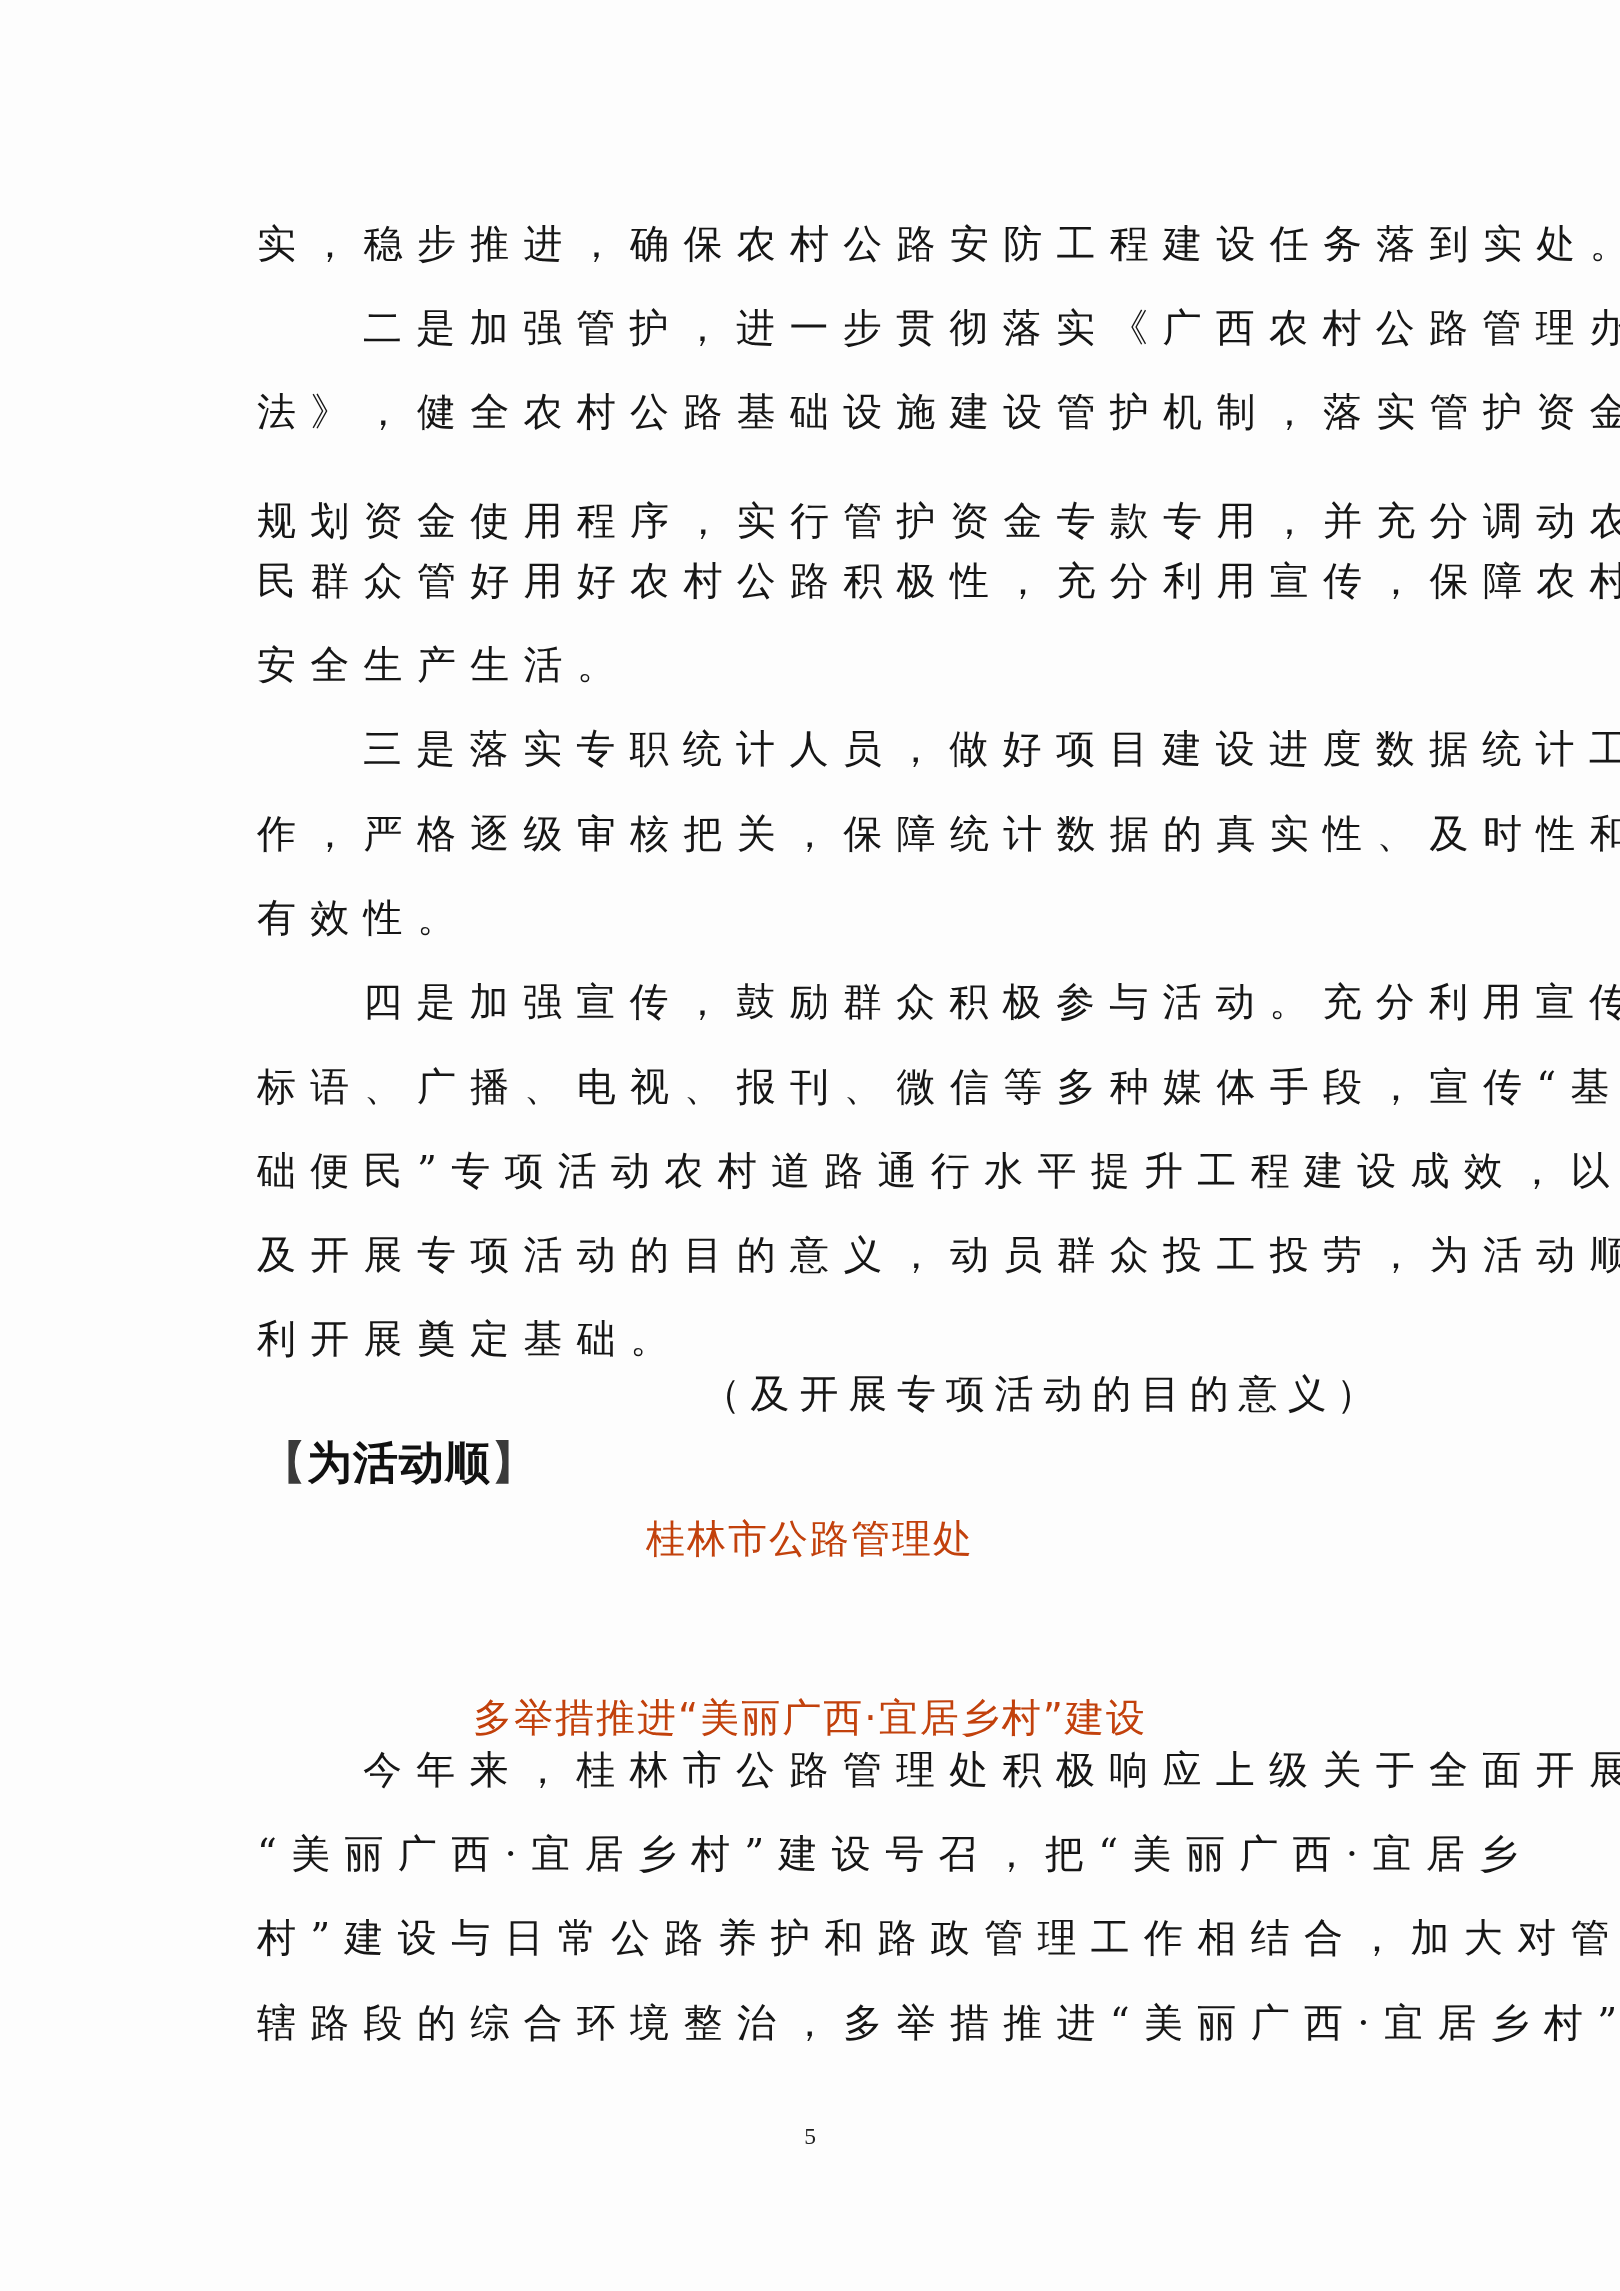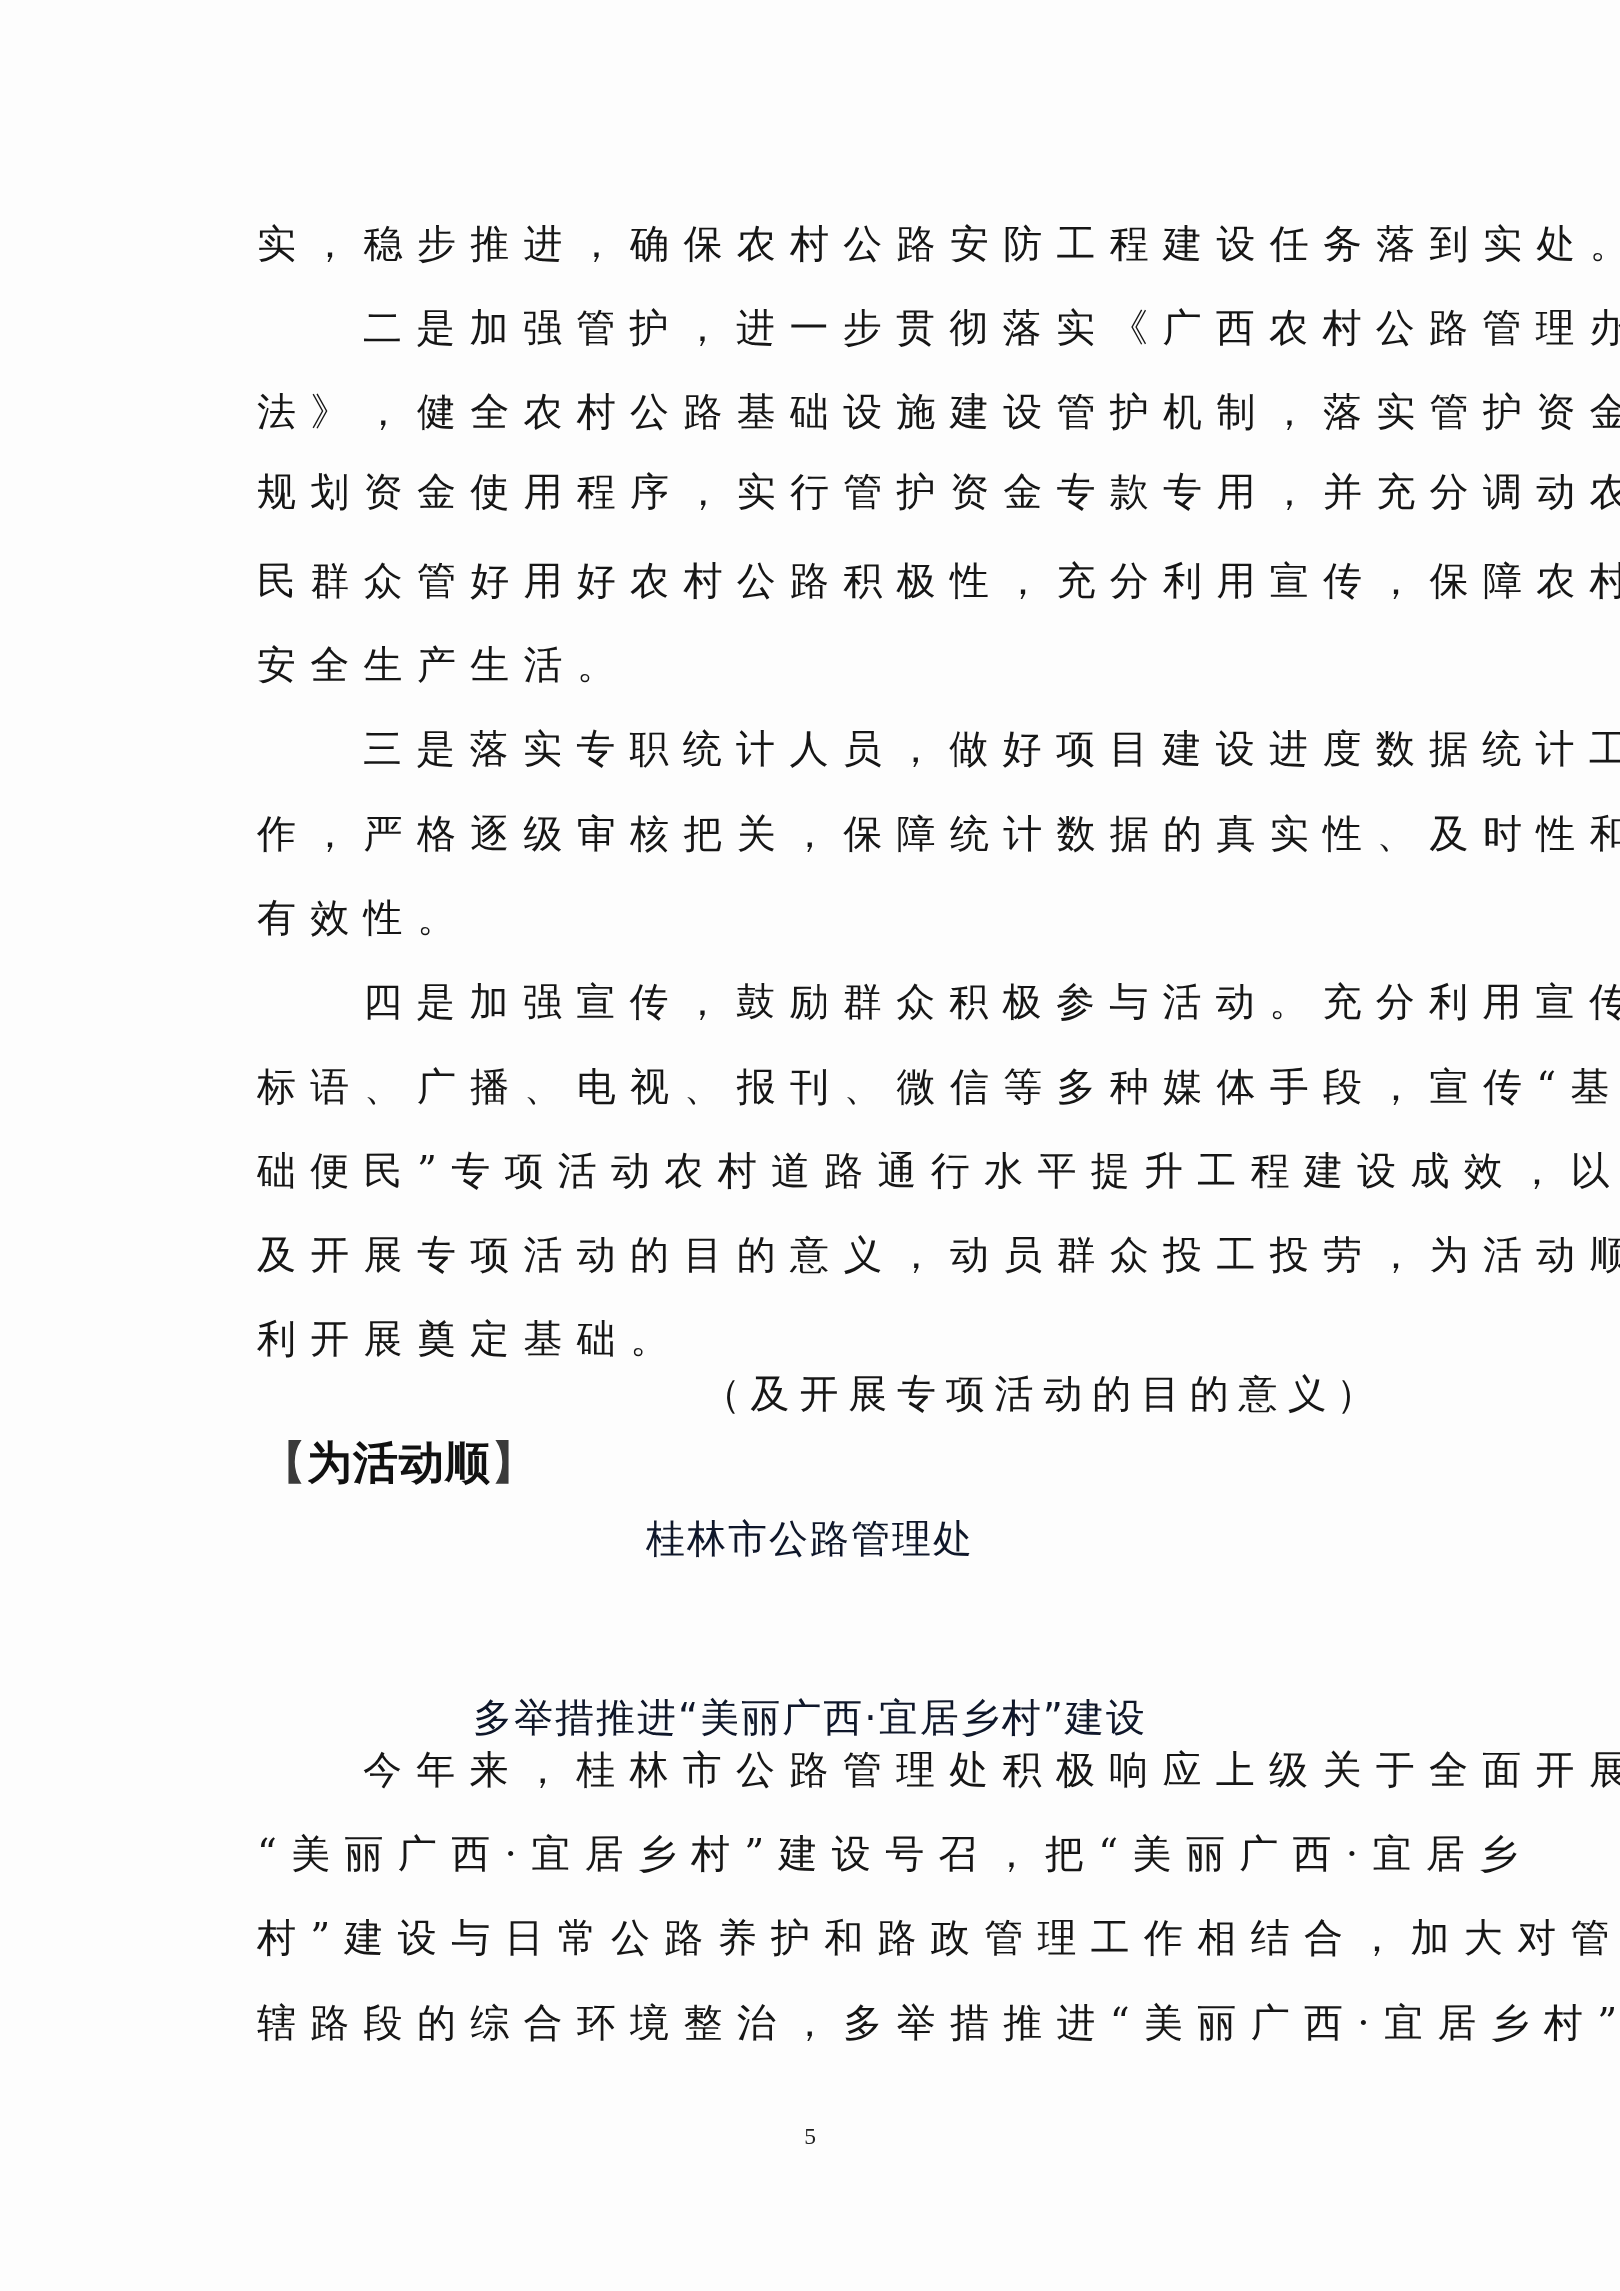--- a/index.html
+++ b/index.html
@@ -75,21 +75,21 @@
       position: absolute;
       left: 0;
       width: 1620px;
       text-align: center;
       font-family: "DejaVu Sans", "Liberation Sans", sans-serif;
       font-size: 39px;
       line-height: 59px;
       height: 59px;
       letter-spacing: 2px;
       white-space: nowrap;
-      color: #0f172a;
+      color: #c2410c;
     }
     .page-number {
       position: absolute;
       left: 0;
       width: 1620px;
       top: 2122px;
       text-align: center;
       font-family: "Liberation Serif", "DejaVu Serif", serif;
       font-size: 23.5px;
       line-height: 29px;
@@ -97,21 +97,21 @@
     }
   </style>
 </head>
 <body>
 
 <div class="page">
 
   <div class="line" style="top:214px;">实，稳步推进，确保农村公路安防工程建设任务落到实处。</div>
   <div class="line indent" style="top:298px;">二是加强管护，进一步贯彻落实《广西农村公路管理办</div>
   <div class="line" style="top:382px;">法》，健全农村公路基础设施建设管护机制，落实管护资金，</div>
-  <div class="line" style="top:462px;">规划资金使用程序，实行管护资金专款专用，并充分调动农</div>
+  <div class="line" style="top:491px;">规划资金使用程序，实行管护资金专款专用，并充分调动农</div>
   <div class="line" style="top:551px;">民群众管好用好农村公路积极性，充分利用宣传，保障农村</div>
   <div class="line last" style="top:635px;">安全生产生活。</div>
   <div class="line indent" style="top:719px;">三是落实专职统计人员，做好项目建设进度数据统计工</div>
   <div class="line" style="top:804px;">作，严格逐级审核把关，保障统计数据的真实性、及时性和</div>
   <div class="line last" style="top:888px;">有效性。</div>
   <div class="line indent" style="top:972px;">四是加强宣传，鼓励群众积极参与活动。充分利用宣传</div>
   <div class="line" style="top:1057px;">标语、广播、电视、报刊、微信等多种媒体手段，宣传“基</div>
   <div class="line" style="top:1141px;">础便民”专项活动农村道路通行水平提升工程建设成效，以</div>
   <div class="line" style="top:1225px;">及开展专项活动的目的意义，动员群众投工投劳，为活动顺</div>
   <div class="line last" style="top:1309px;">利开展奠定基础。</div>

